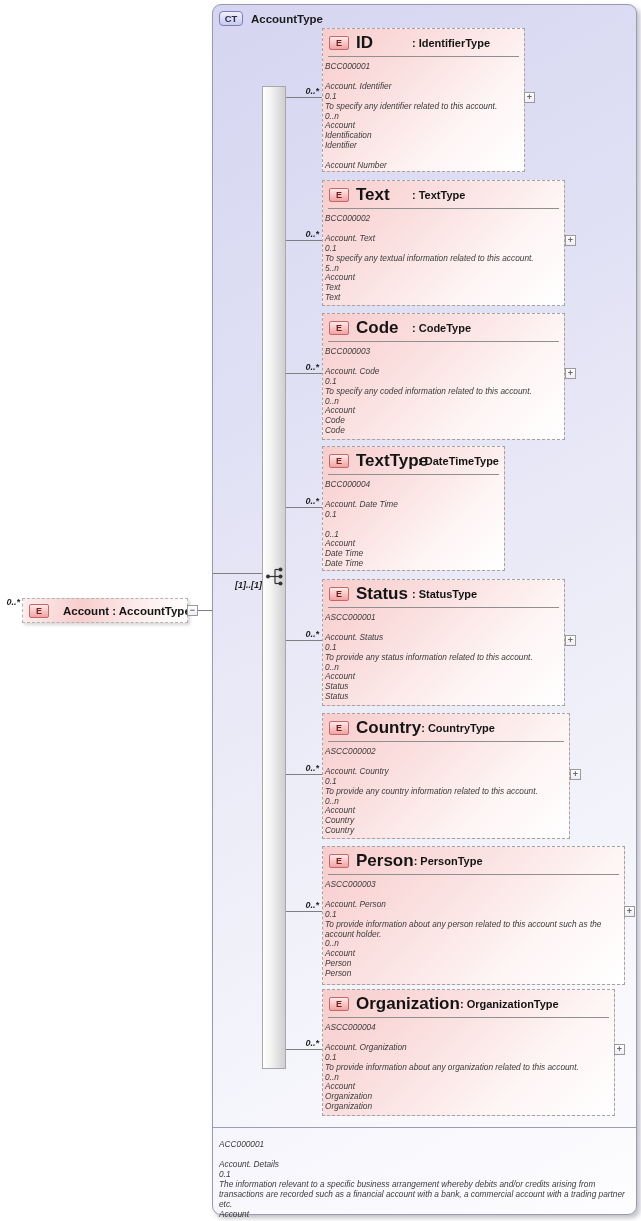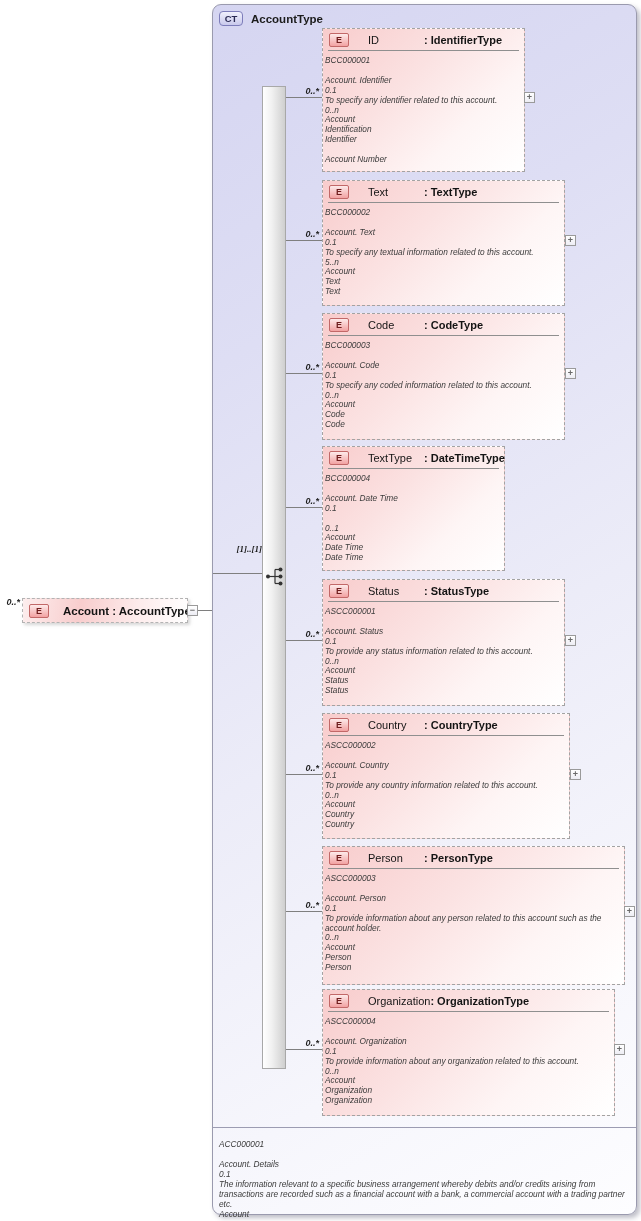--- a/index.html
+++ b/index.html
@@ -38,21 +38,21 @@
     background:linear-gradient(135deg,#f8cccc 0%, #fbe2e2 40%, #fef5f5 70%, #ffffff 100%);
   }
   .el-header { display:flex; align-items:center; margin:0 5px; padding:4px 0 3px 1px; border-bottom:1px solid #8f8f8f; }
   .e-icon {
     width:20px; height:14px; flex:0 0 auto; margin-right:7px;
     border:1px solid #c26868; border-radius:2px;
     background:linear-gradient(#fdeaea,#f2a2a2);
     color:#6e1d1d; font-size:9px; font-weight:bold; font-style:normal;
     display:flex; align-items:center; justify-content:center;
   }
-  .el-name { font-size:11px; font-weight:normal; color:#141414; min-width:56px;margin-left:12px; }
+  .el-name { font-size:17px; font-weight:bold; color:#141414; min-width:56px; }
   .el-type { font-size:11px; font-weight:bold; color:#141414; white-space:nowrap;text-align:right; }
   .el-body {
     padding:5px 3px 0 2px;
     font-size:8.3px; line-height:9.9px; font-style:italic; color:#3b3b3b;
     white-space:pre-line;
   }
 
   
   .hline { position:absolute; border-top:1px solid #7f7f7f; height:0; }
   .card-label {
@@ -98,21 +98,21 @@
   <div class="toggle" style="left:187px; top:605px;">−</div>
   <div class="hline" style="left:198px; top:610px; width:15px;"></div>
 
   <div class="ct-box">
     <div class="ct-header">
       <span class="ct-badge">CT</span>
       <span class="ct-title">AccountType</span>
     </div>
   </div>
 
-  <div class="card-label" style="left:222px; top:544px; width:40px;font-family:Liberation Serif, serif;">[1]..[1]</div>
+  <div class="card-label" style="left:222px; top:580px; width:40px;">[1]..[1]</div>
   <div class="hline" style="left:213px; top:573px; width:49px;"></div>
   <div class="seq-bar"></div>
   <svg class="seq-icon" width="23" height="21" viewBox="0 0 23 21">
     <line x1="4" y1="10.5" x2="11" y2="10.5" stroke="#333" stroke-width="1.2"></line>
     <line x1="11" y1="3.5" x2="11" y2="17.5" stroke="#333" stroke-width="1.2"></line>
     <line x1="11" y1="3.5" x2="15" y2="3.5" stroke="#333" stroke-width="1.2"></line>
     <line x1="11" y1="10.5" x2="15" y2="10.5" stroke="#333" stroke-width="1.2"></line>
     <line x1="11" y1="17.5" x2="15" y2="17.5" stroke="#333" stroke-width="1.2"></line>
     <circle cx="4" cy="10.5" r="2" fill="#333"></circle>
     <circle cx="16.5" cy="3.5" r="2" fill="#333"></circle>

